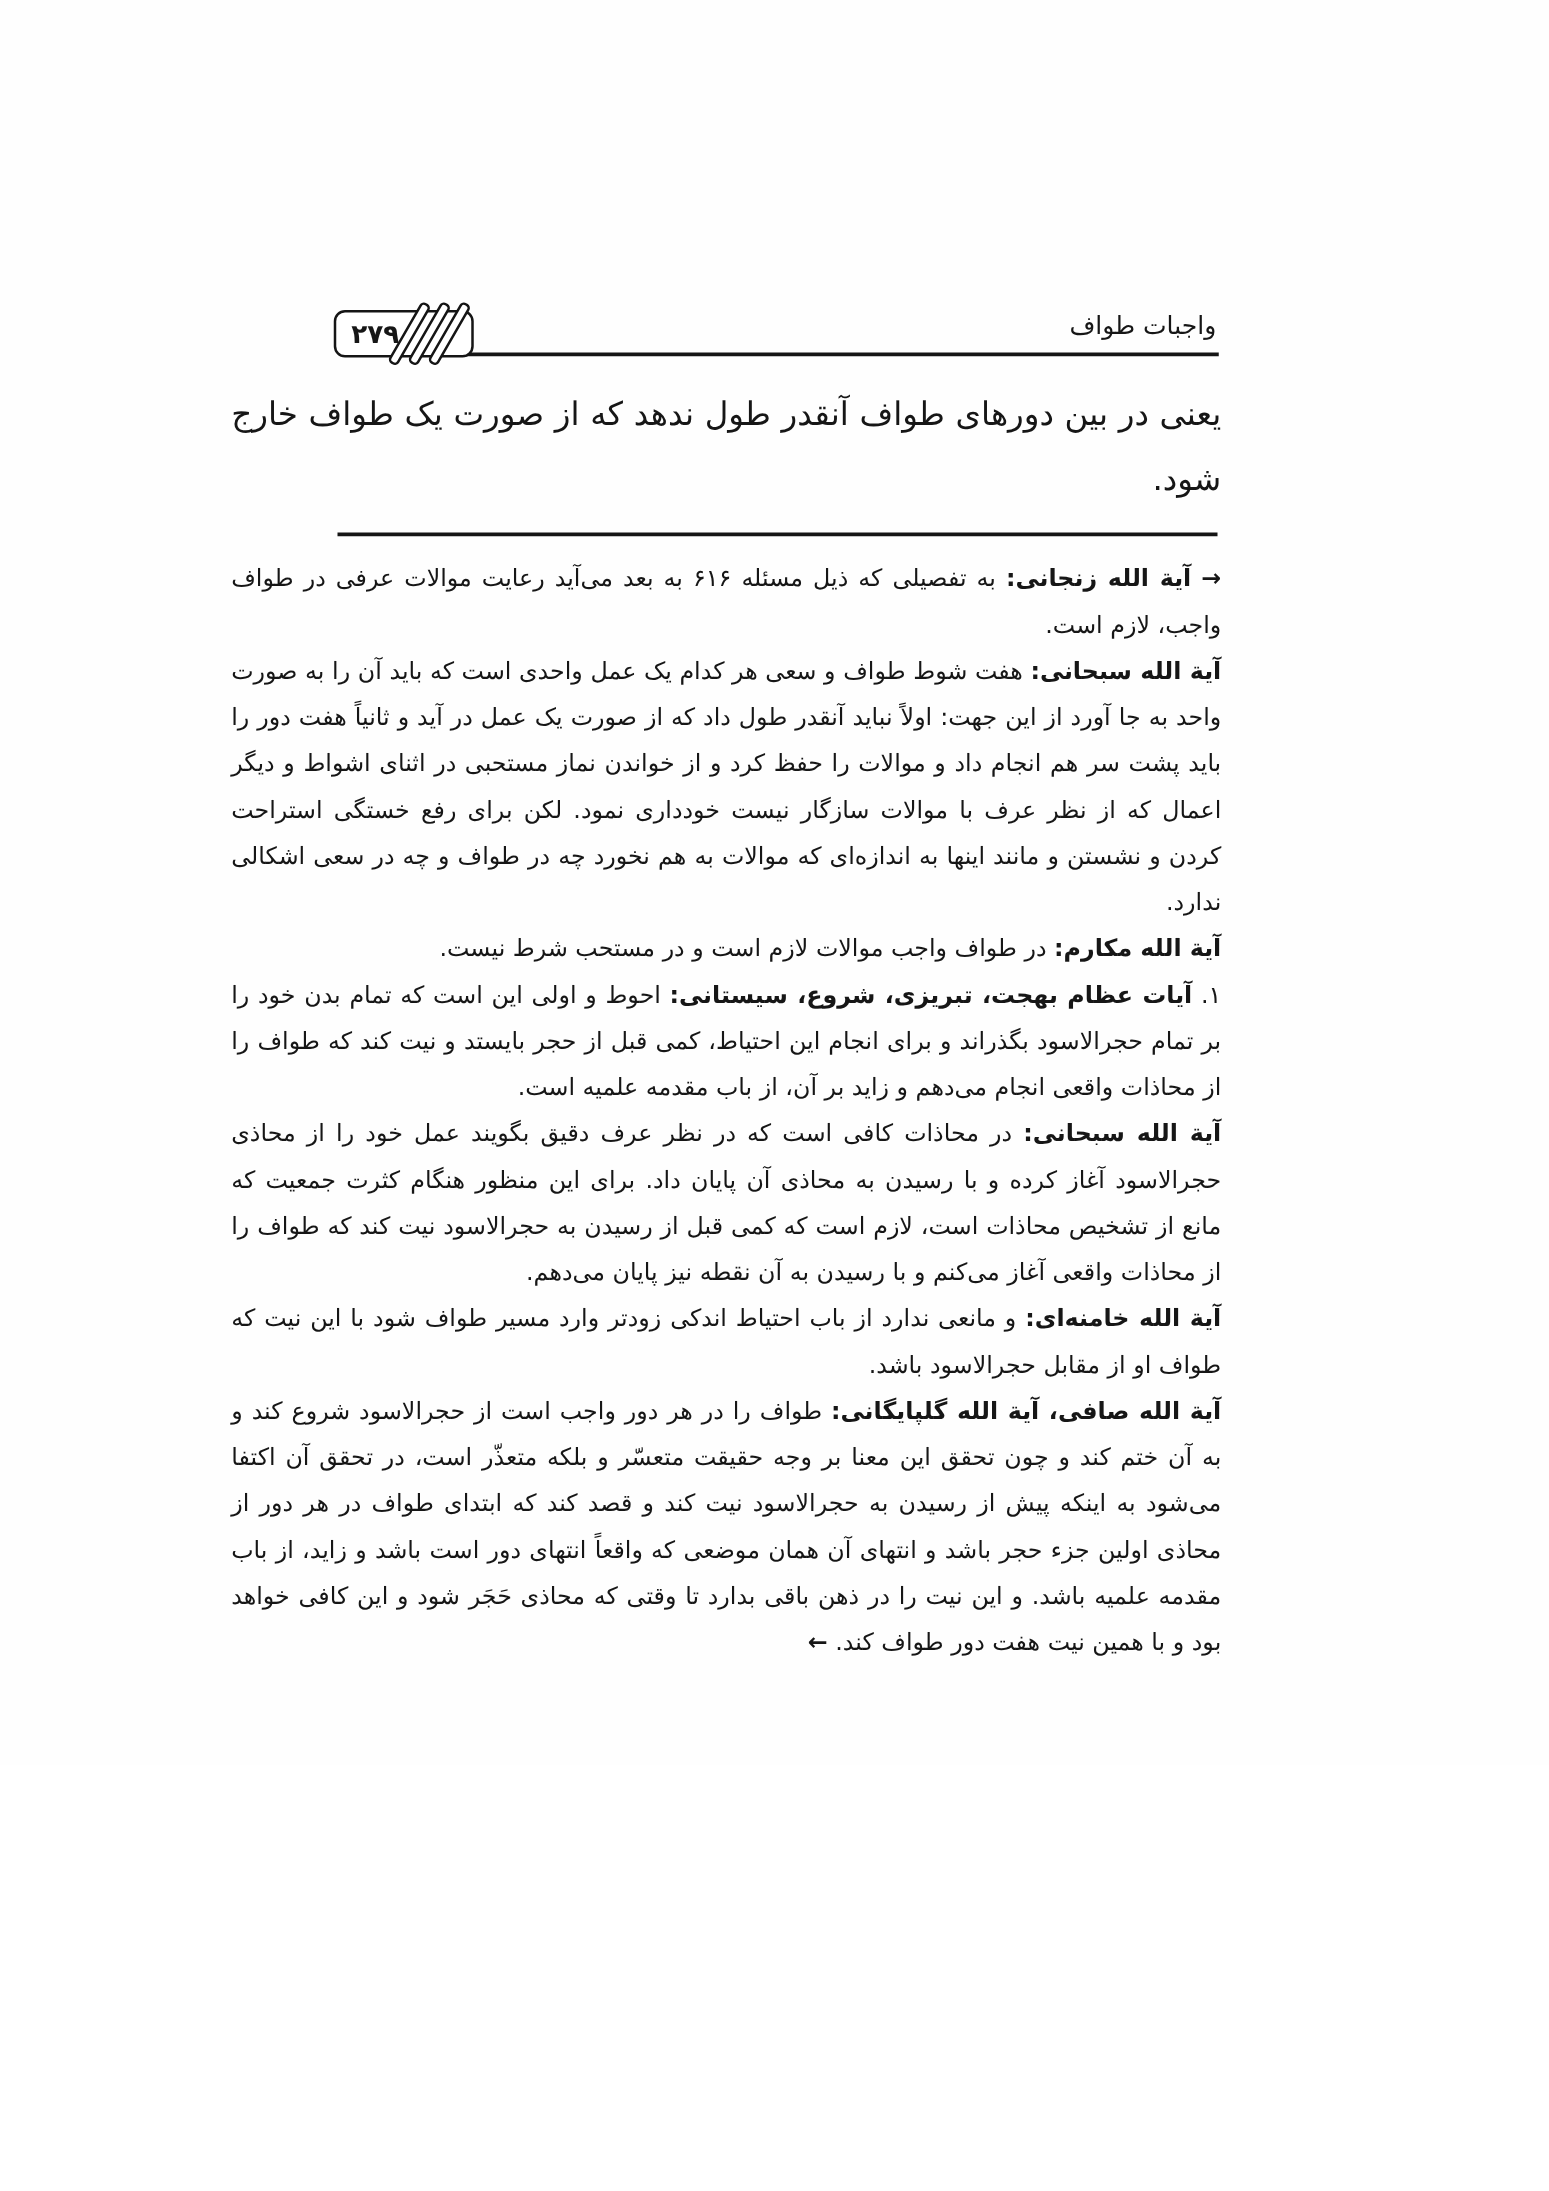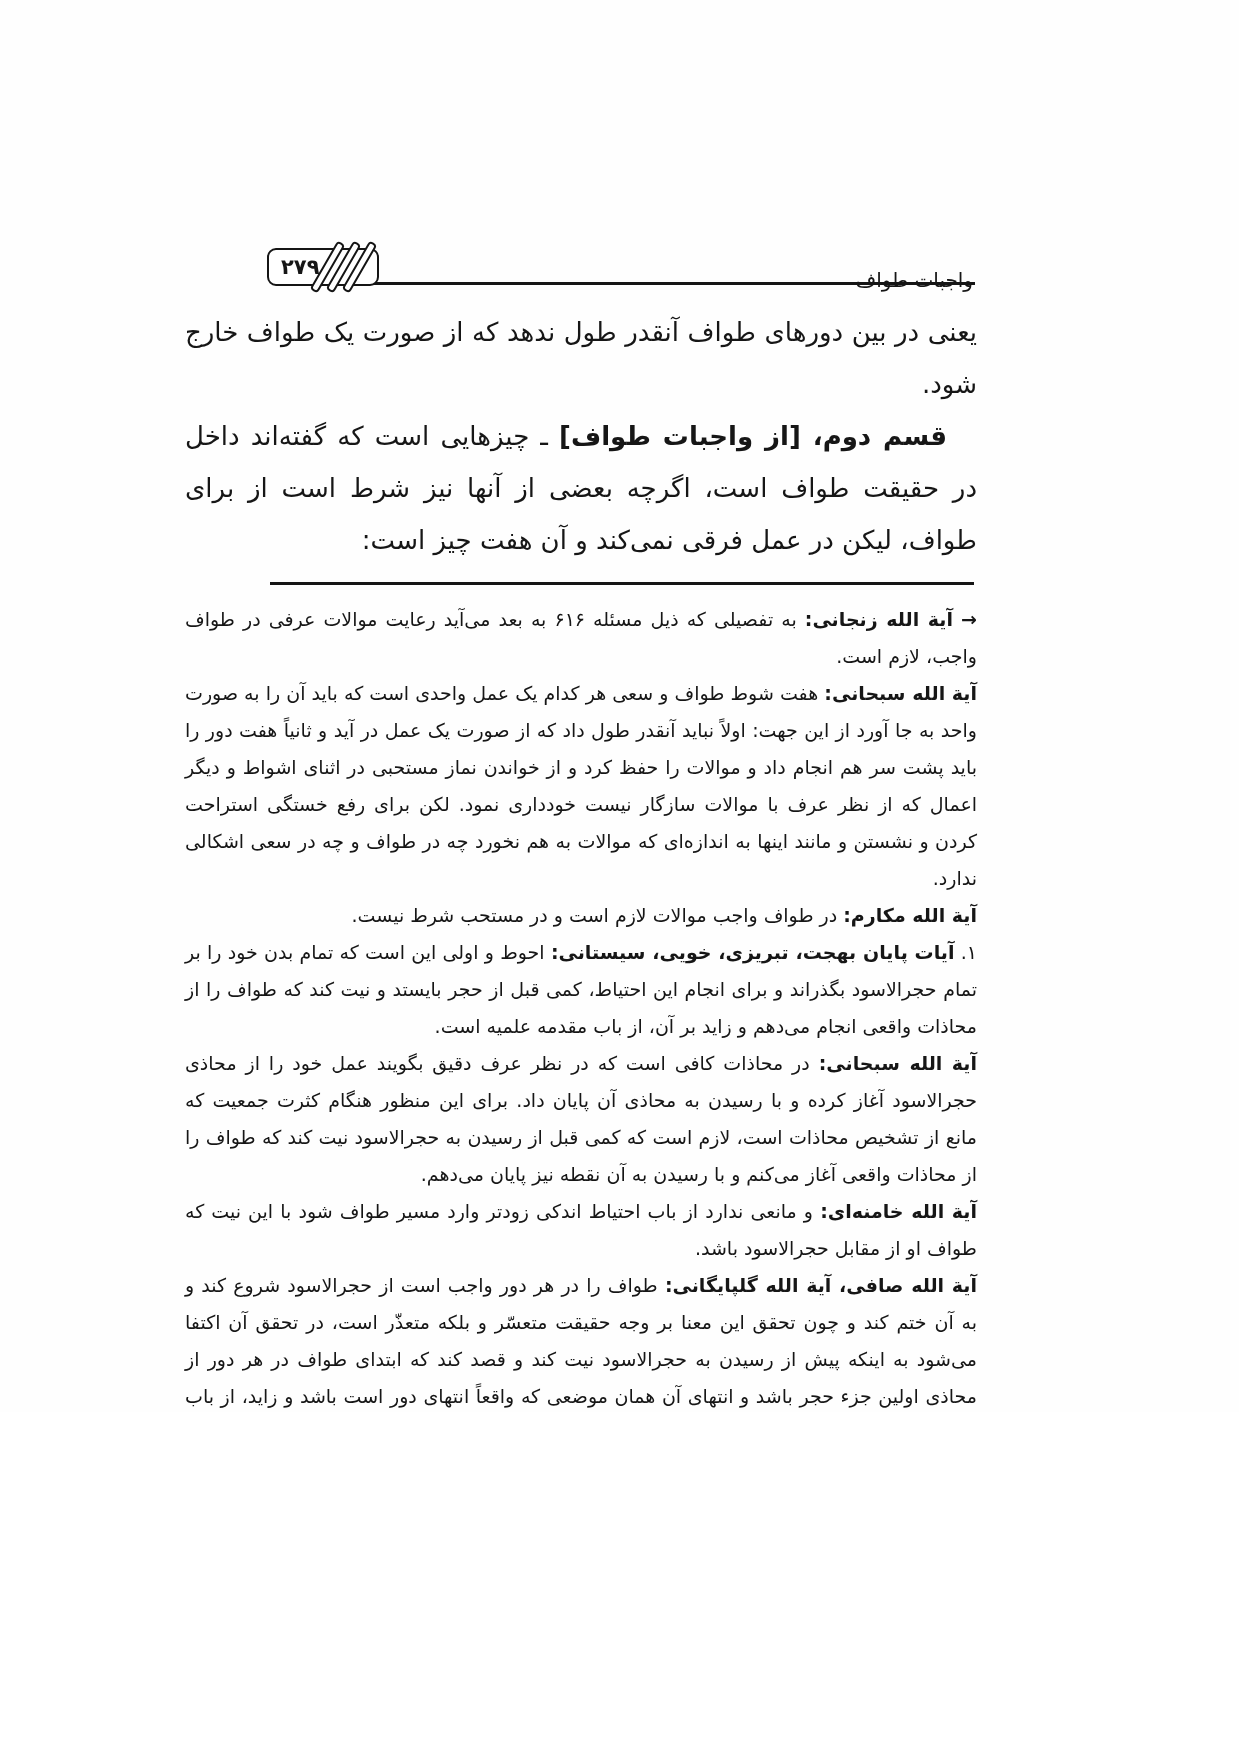--- a/index.html
+++ b/index.html
@@ -65,21 +65,21 @@
     border: 2px solid #151515;
     border-radius: 4px;
     transform: rotate(30deg);
   }
   .stripe.s1 { left: 56px; }
   .stripe.s2 { left: 72px; }
   .stripe.s3 { left: 88px; }
 
   .running-head {
     position: absolute;
-    top: 22px; right: 4px;
+    top: 2px; right: 4px;
     font-size: 20px;
     z-index: 1;
   }
 
   
   .bodytext {
     margin-top: 14px;
     font-size: 26px;
     line-height: 52px;
     text-align: justify;
@@ -122,29 +122,28 @@
           <div class="stripe s2"></div>
           <div class="stripe s3"></div>
         </div>
         <span class="pagenum">۲۷۹</span>
       </div>
       <div class="running-head">واجبات طواف</div>
     </div>
 
     <div class="bodytext">
       <p><span>یعنی در بین دورهای طواف آنقدر طول ندهد که از صورت یک طواف خارج شود.</span></p>
-      <p class="indent"><b>قسم دوم، [از واجبات طواف]</b><span> ـ چیزهایی است که گفته‌اند داخل در حقیقت طواف است، اگرچه بعضی از آنها نیز شرط است از برای طواف، لیکن در عمل فرقی نمی‌کند و آن هفت چیز است:</span></p>
     </div>
 
     <div class="fn-rule"></div>
 
     <div class="footnotes">
       <p><span class="fn-arrow">→</span> <span class="fn-name">آیة الله زنجانی:</span><span> به تفصیلی که ذیل مسئله ۶۱۶ به بعد می‌آید رعایت موالات عرفی در طواف واجب، لازم است.</span></p>
       <p><span class="fn-name">آیة الله سبحانی:</span><span> هفت شوط طواف و سعی هر کدام یک عمل واحدی است که باید آن را به صورت واحد به جا آورد از این جهت: اولاً نباید آنقدر طول داد که از صورت یک عمل در آید و ثانیاً هفت دور را باید پشت سر هم انجام داد و موالات را حفظ کرد و از خواندن نماز مستحبی در اثنای اشواط و دیگر اعمال که از نظر عرف با موالات سازگار نیست خودداری نمود. لکن برای رفع خستگی استراحت کردن و نشستن و مانند اینها به اندازه‌ای که موالات به هم نخورد چه در طواف و چه در سعی اشکالی ندارد.</span></p>
       <p><span class="fn-name">آیة الله مکارم:</span><span> در طواف واجب موالات لازم است و در مستحب شرط نیست.</span></p>
-      <p><span>۱. </span><span class="fn-name">آیات پایان بهجت، تبریزی، خویی، سیستانی:</span><span> احوط و اولی این است که تمام بدن خود را بر تمام حجرالاسود بگذراند و برای انجام این احتیاط، کمی قبل از حجر بایستد و نیت کند که طواف را از محاذات واقعی انجام می‌دهم و زاید بر آن، از باب مقدمه علمیه است.</span></p>
+      <p><span>۱. </span><span class="fn-name">آیات عظام بهجت، تبریزی، شروع، سیستانی:</span><span> احوط و اولی این است که تمام بدن خود را بر تمام حجرالاسود بگذراند و برای انجام این احتیاط، کمی قبل از حجر بایستد و نیت کند که طواف را از محاذات واقعی انجام می‌دهم و زاید بر آن، از باب مقدمه علمیه است.</span></p>
       <p><span class="fn-name">آیة الله سبحانی:</span><span> در محاذات کافی است که در نظر عرف دقیق بگویند عمل خود را از محاذی حجرالاسود آغاز کرده و با رسیدن به محاذی آن پایان داد. برای این منظور هنگام کثرت جمعیت که مانع از تشخیص محاذات است، لازم است که کمی قبل از رسیدن به حجرالاسود نیت کند که طواف را از محاذات واقعی آغاز می‌کنم و با رسیدن به آن نقطه نیز پایان می‌دهم.</span></p>
       <p><span class="fn-name">آیة الله خامنه‌ای:</span><span> و مانعی ندارد از باب احتیاط اندکی زودتر وارد مسیر طواف شود با این نیت که طواف او از مقابل حجرالاسود باشد.</span></p>
       <p><span class="fn-name">آیة الله صافی، آیة الله گلپایگانی:</span><span> طواف را در هر دور واجب است از حجرالاسود شروع کند و به آن ختم کند و چون تحقق این معنا بر وجه حقیقت متعسّر و بلکه متعذّر است، در تحقق آن اکتفا می‌شود به اینکه پیش از رسیدن به حجرالاسود نیت کند و قصد کند که ابتدای طواف در هر دور از محاذی اولین جزء حجر باشد و انتهای آن همان موضعی که واقعاً انتهای دور است باشد و زاید، از باب مقدمه علمیه باشد. و این نیت را در ذهن باقی بدارد تا وقتی که محاذی حَجَر شود و این کافی خواهد بود و با همین نیت هفت دور طواف کند. </span><span class="fn-arrow">←</span></p>
     </div>
 
   </div>
 </div>
 
 </body></html>

